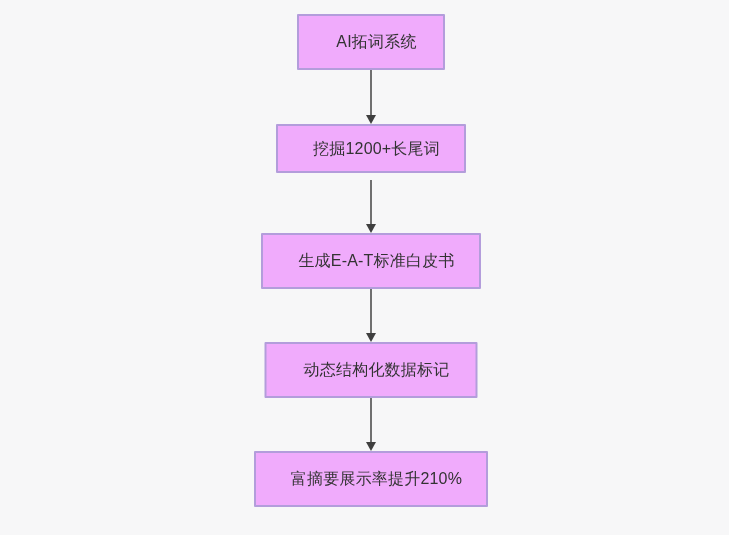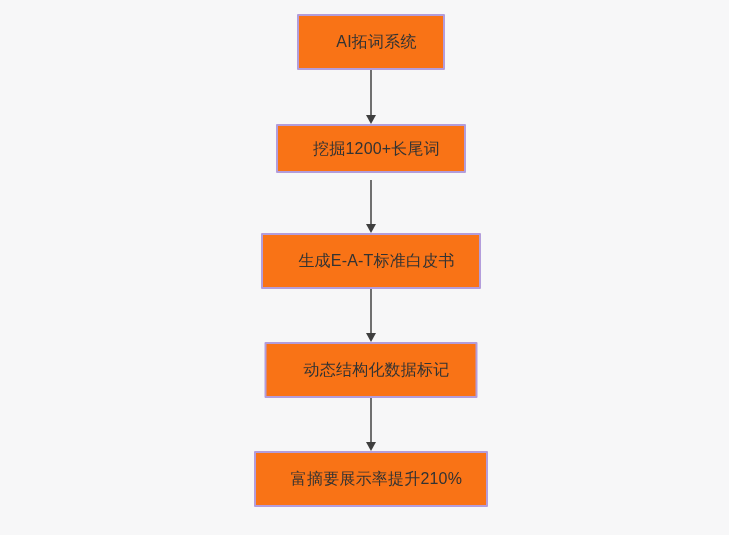--- a/index.html
+++ b/index.html
@@ -16,21 +16,21 @@
 
   #flowchart {
     position: relative;
     width: 729px;
     height: 535px;
   }
 
   .node {
     position: absolute;
     box-sizing: border-box;
-    background: #f97316;
+    background: #f0abfc;
     border: 2px solid #b39ddb;
     border-radius: 1px;
     display: flex;
     align-items: center;
     justify-content: center;
     transform: translateX(-50%);
     padding-left: 11px;
   }
 
   .node-label {

